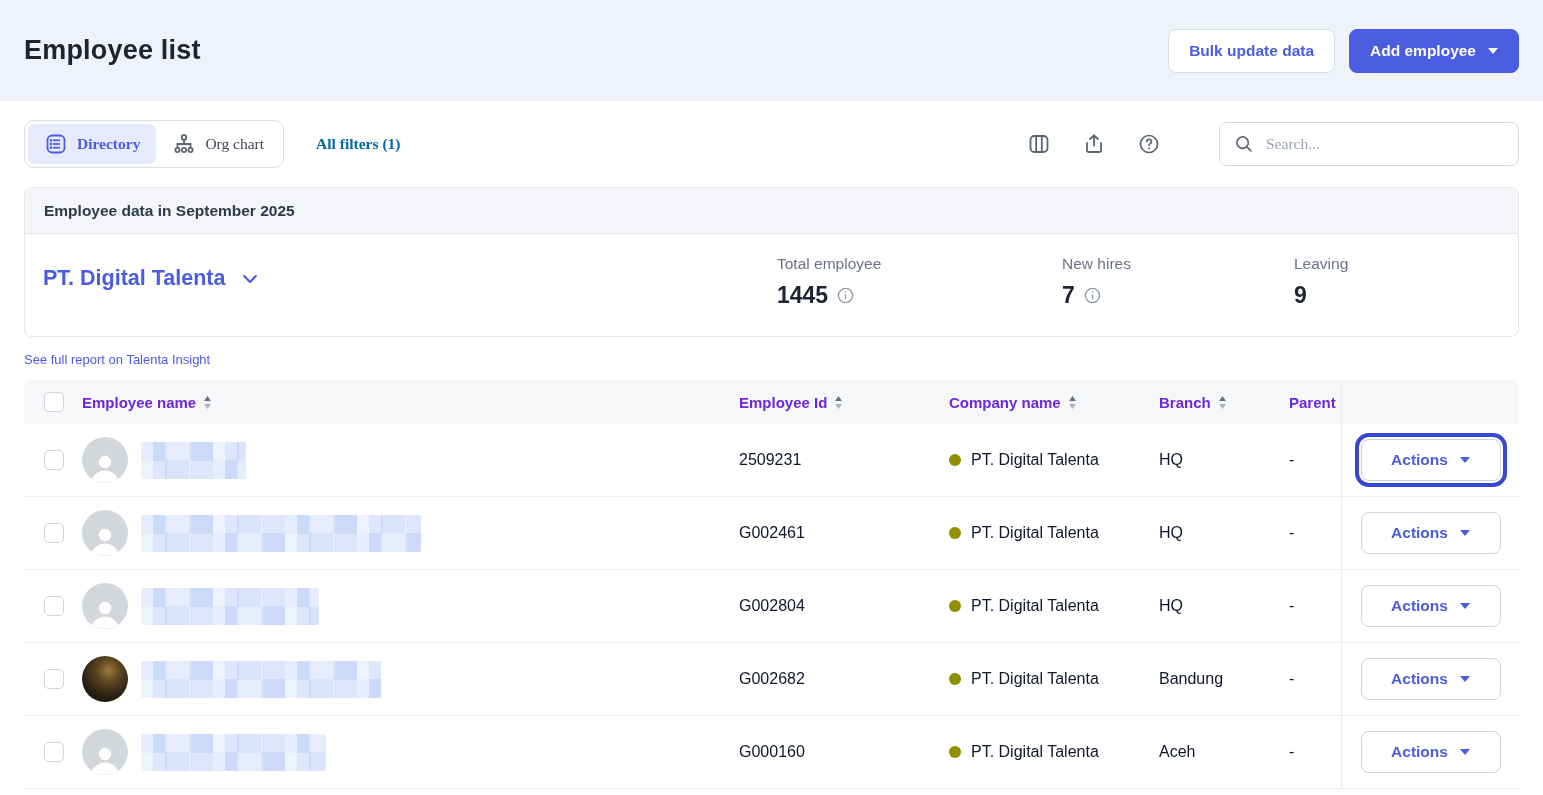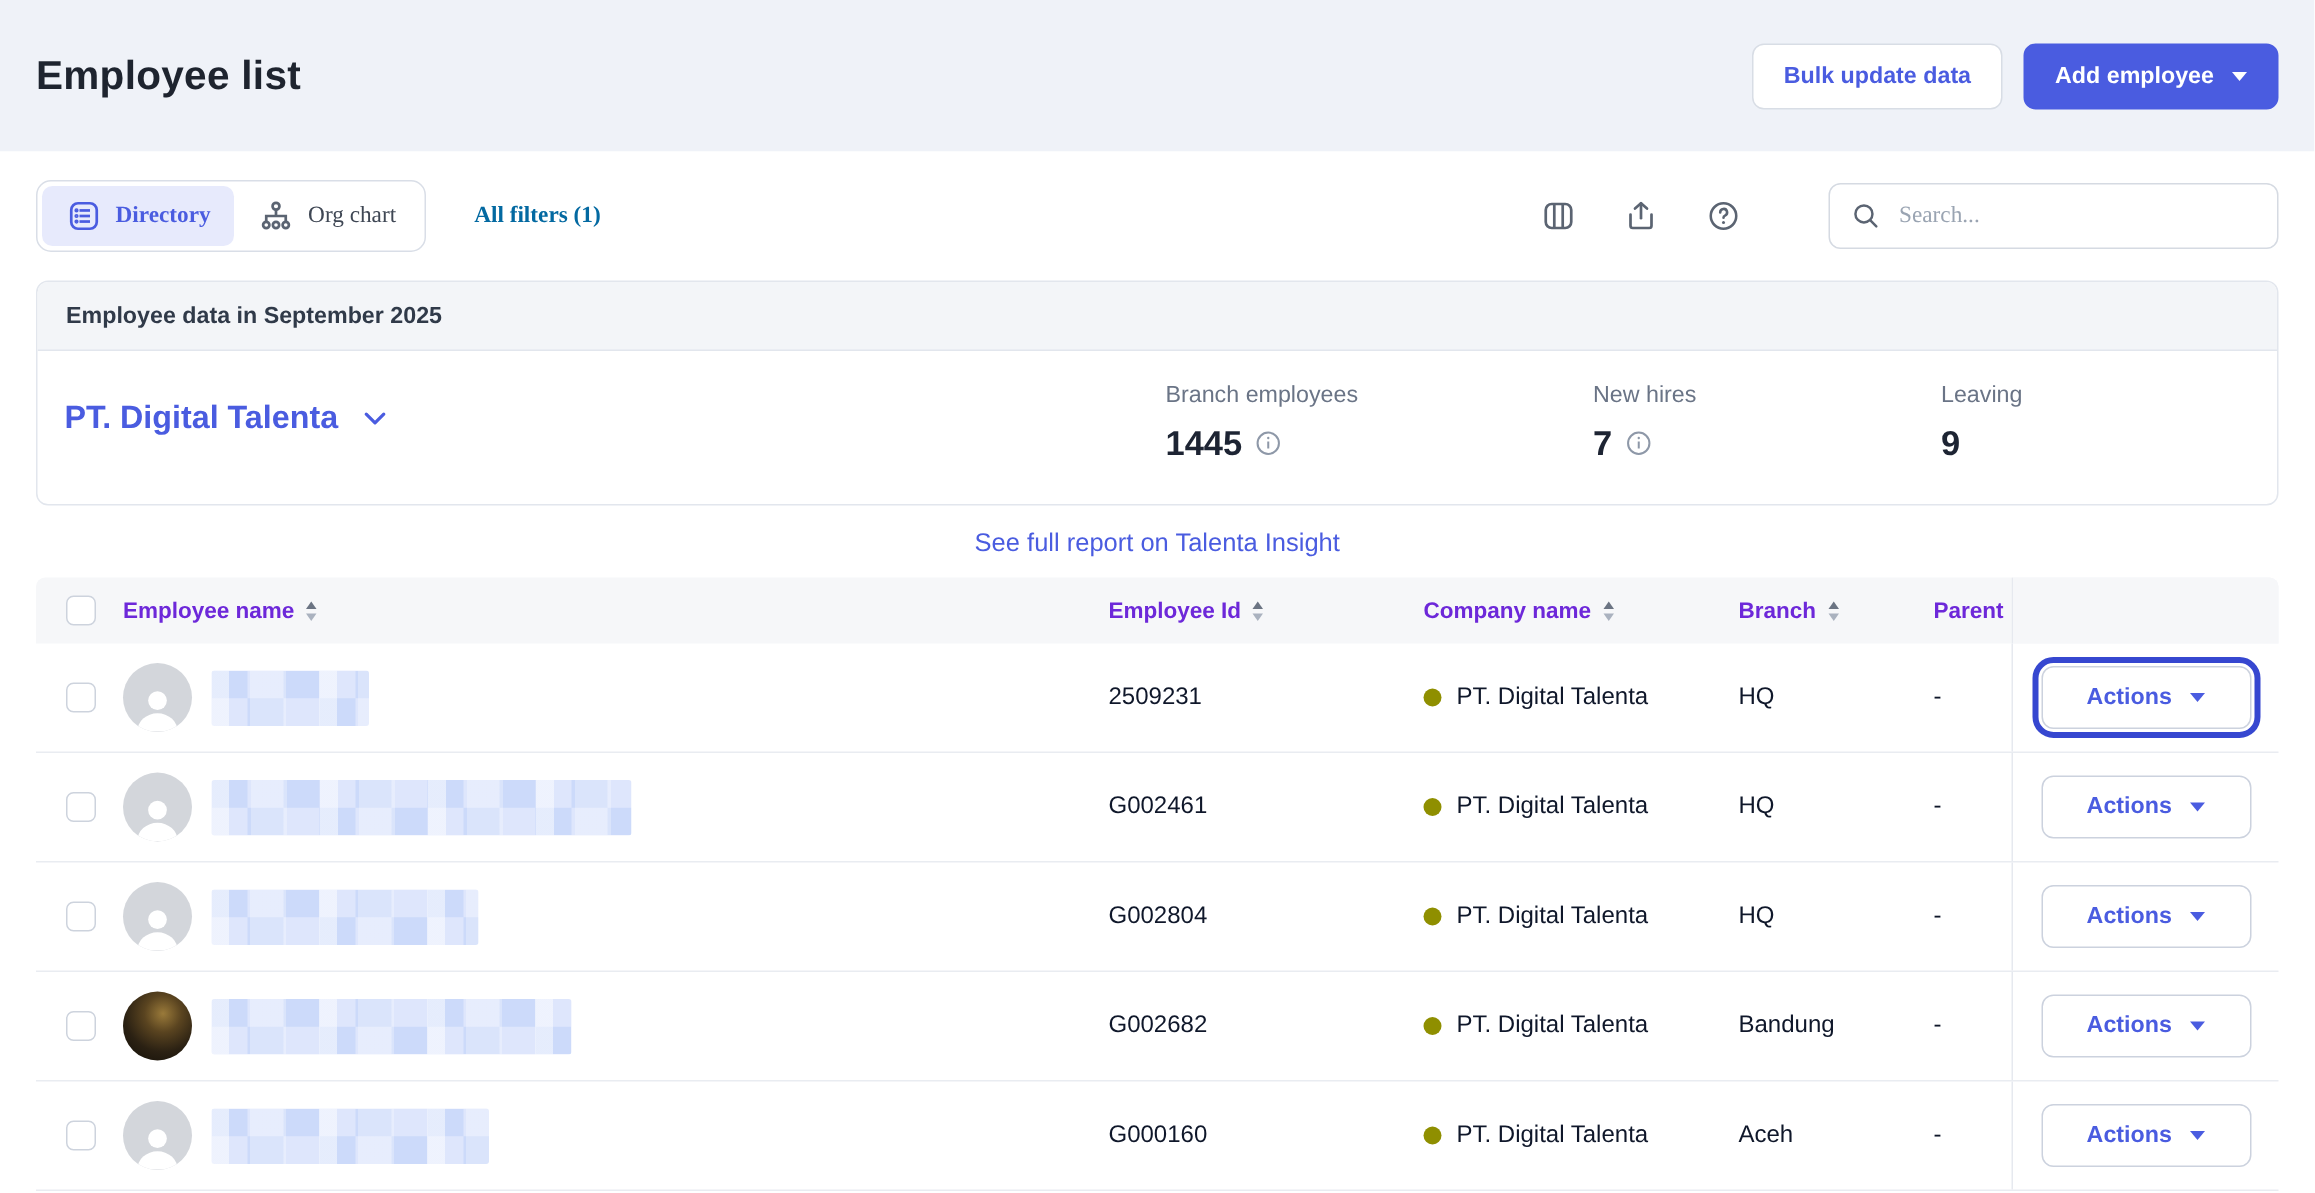--- a/index.html
+++ b/index.html
@@ -38,21 +38,21 @@
   .summary-body { display:flex; padding:21px 18px 27px; }
   .company-block { flex:1; }
   .field-label { color:#6a7486; font-size:15.5px; }
   .company-name { color:#4a5ce0; font-size:21.5px; font-weight:700; margin-top:11px;
                   display:flex; align-items:center; gap:15px; cursor:pointer; }
   .stat { }
   .stat-1 { width:285px; } .stat-2 { width:232px; } .stat-3 { width:206px; }
   .stat-value-row { margin-top:9px; display:flex; align-items:center; gap:8px; }
   .stat-value { font-size:23px; font-weight:700; color:#1d2433; }
 
-  .report-row { text-align:center; padding:15px 24px 13px; font-size:17px; }
+  .report-row { text-align:left; padding:15px 24px 13px; font-size:13px; }
   .report-row a { color:#4a5ce0; text-decoration:none; cursor:pointer; }
 
   
   .table { margin:0 24px; }
   .trow { display:grid; grid-template-columns:48px 1fr 210px 210px 130px 60px 178px; align-items:center; }
   .thead { background:#f6f7f9; height:44px; font-weight:700; font-size:15px; color:#6d28d9;
            border-radius:6px 6px 0 0; }
   .th { display:flex; align-items:center; gap:7px; padding-left:8px; }
   .th.first { padding-left:10px; }
   .cell { font-size:16px; color:#0f172a; padding-left:8px; }
@@ -154,21 +154,21 @@
     <div class="company-block">
       <div class="company-name">
         <span>PT. Digital Talenta</span>
         <svg width="20" height="20" viewBox="0 0 24 24" fill="none" stroke="#4a5ce0" stroke-width="2.6" stroke-linecap="round" stroke-linejoin="round">
           <polyline points="5,8.5 12,15.5 19,8.5"></polyline>
         </svg>
       </div>
     </div>
 
     <div class="stat stat-1">
-      <div class="field-label">Branch employees</div>
+      <div class="field-label">Total employee</div>
       <div class="stat-value-row">
         <span class="stat-value">1445</span>
         <svg width="19" height="19" viewBox="0 0 24 24" fill="none" stroke="#8e98a8" stroke-width="1.7">
           <circle cx="12" cy="12" r="9"></circle>
             <line x1="12" y1="10.5" x2="12" y2="16.5"></line>
             <circle cx="12" cy="7.6" r="1" fill="#8e98a8" stroke="none"></circle>
         </svg>
       </div>
     </div>
     <div class="stat stat-2">

